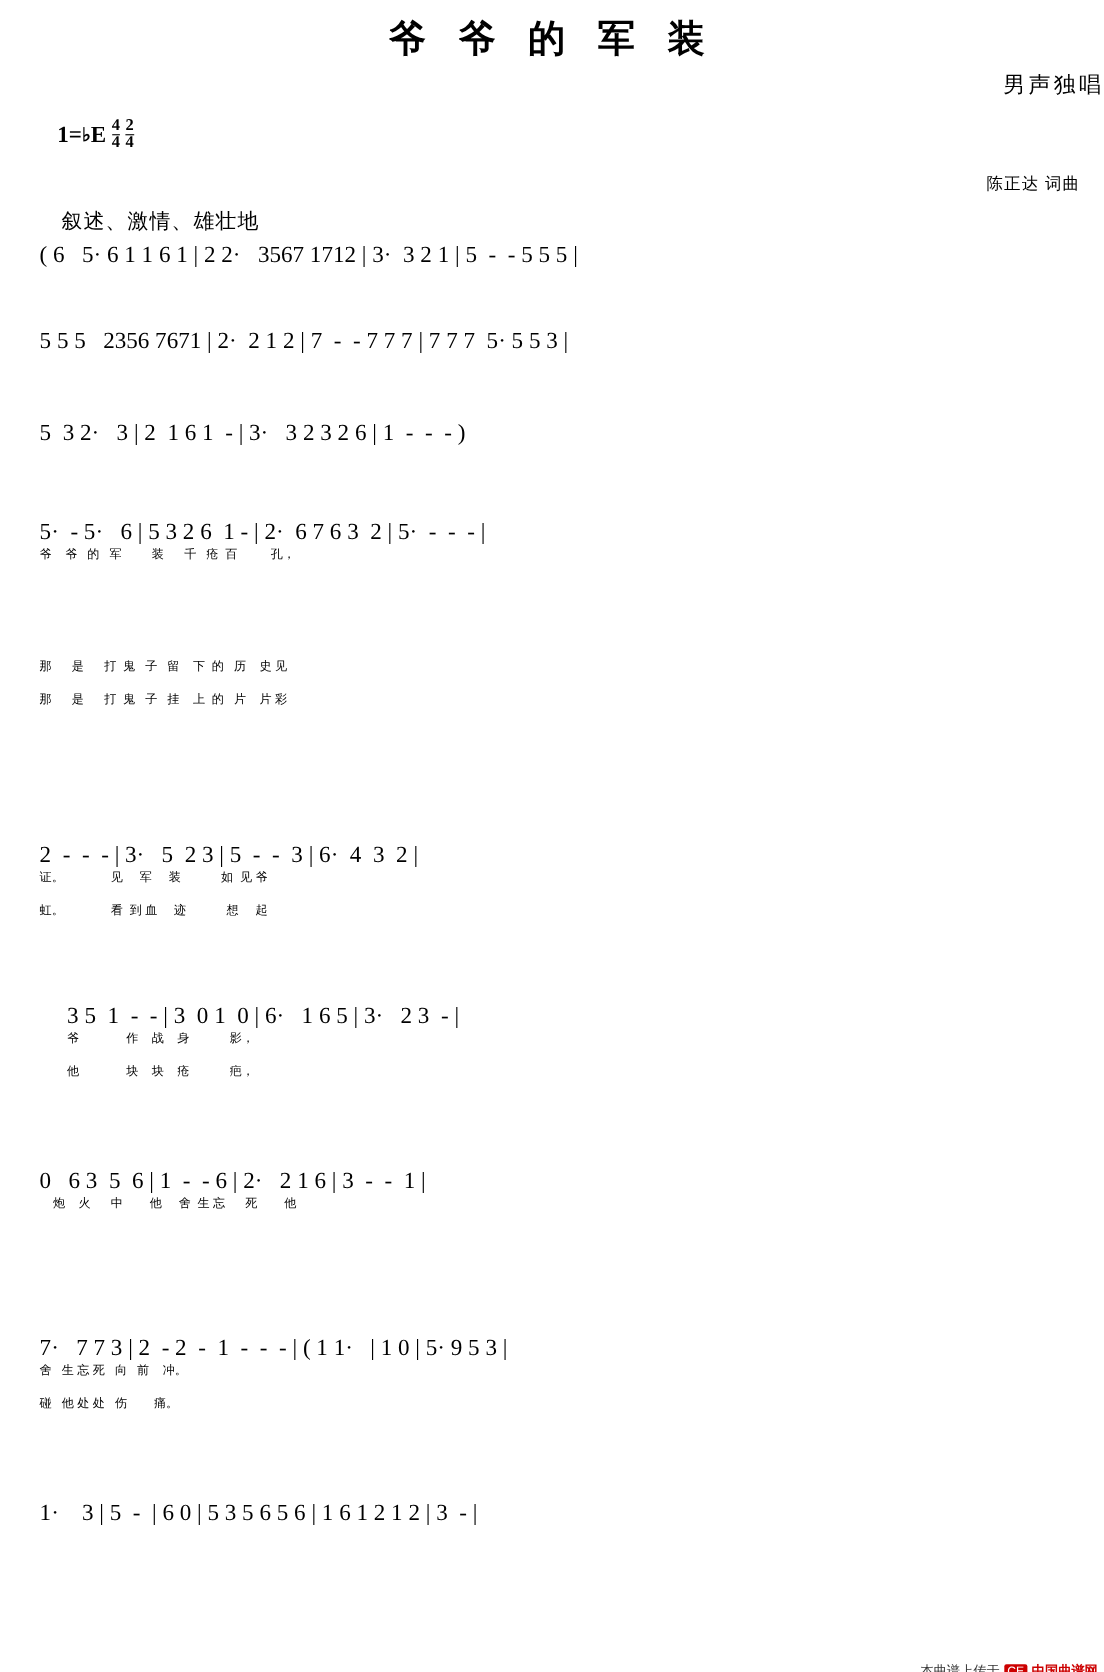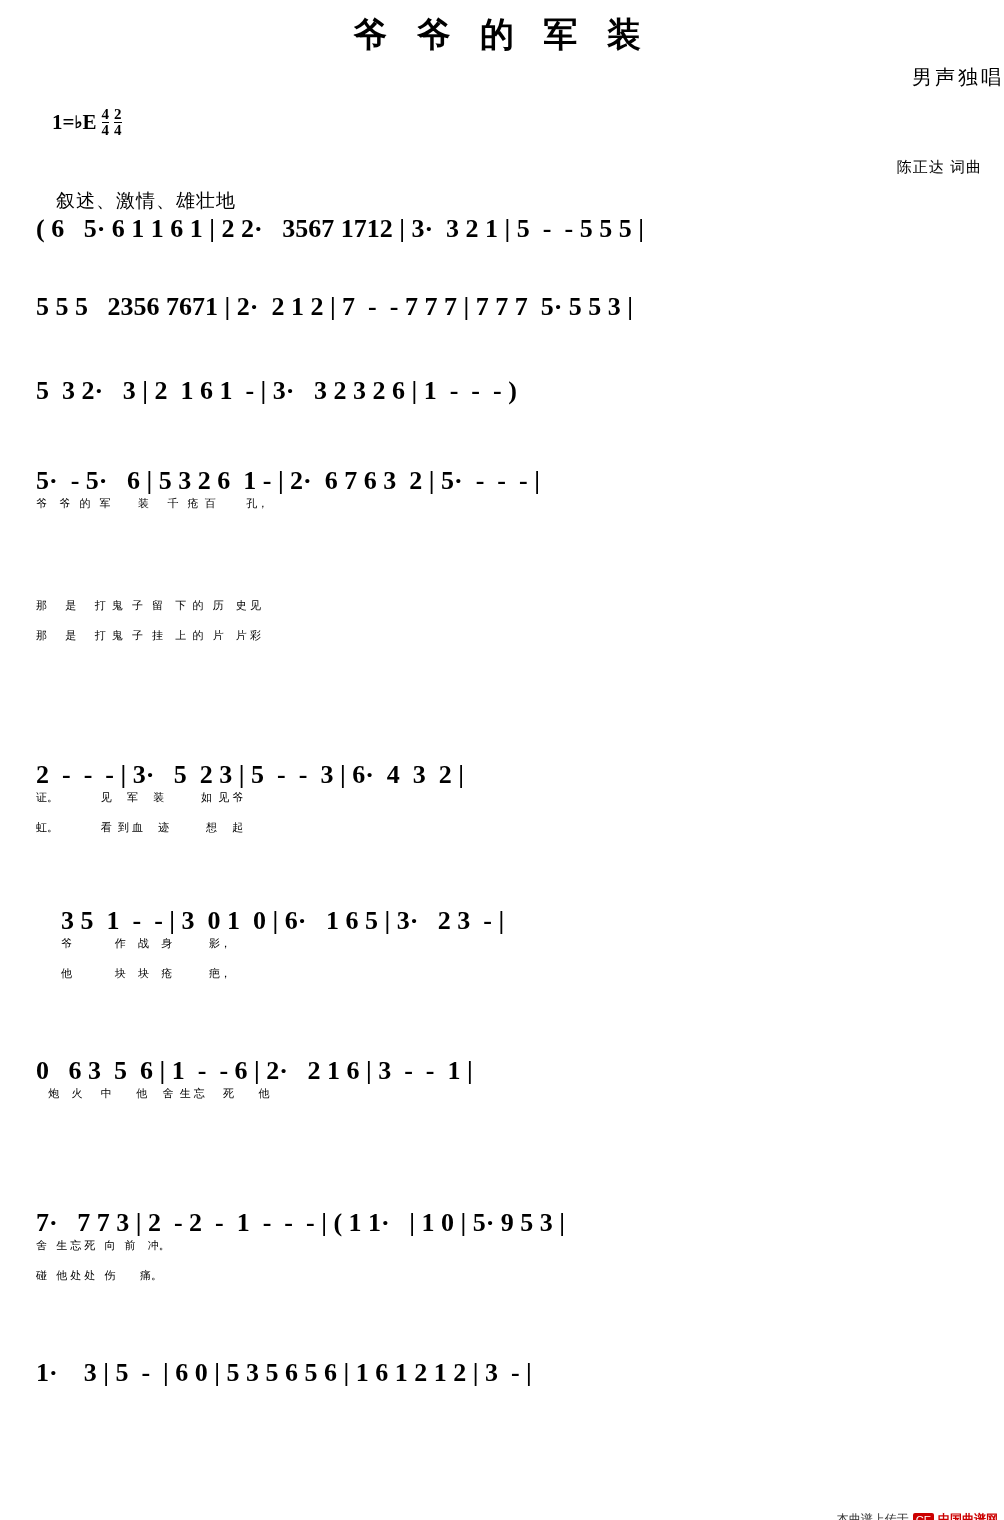--- a/index.html
+++ b/index.html
@@ -73,22 +73,22 @@
     left:0; width:1004px;
   }
   .noteline {
     position:relative;
     height:46px;
     margin:0;
     padding:0 12px 0 36px;
     display:flex;
     align-items:flex-end;
     font-family:"Liberation Serif", serif;
-    font-size:26px;
-    font-weight:bold;
+    font-size:21px;
+    font-weight:normal;
     white-space:pre;
   }
   .lyricline {
     position:relative;
     height:30px;
     padding:0 24px 0 36px;
     display:flex;
     align-items:flex-start;
     font-family:"Liberation Sans", sans-serif;
     font-size:11px;

